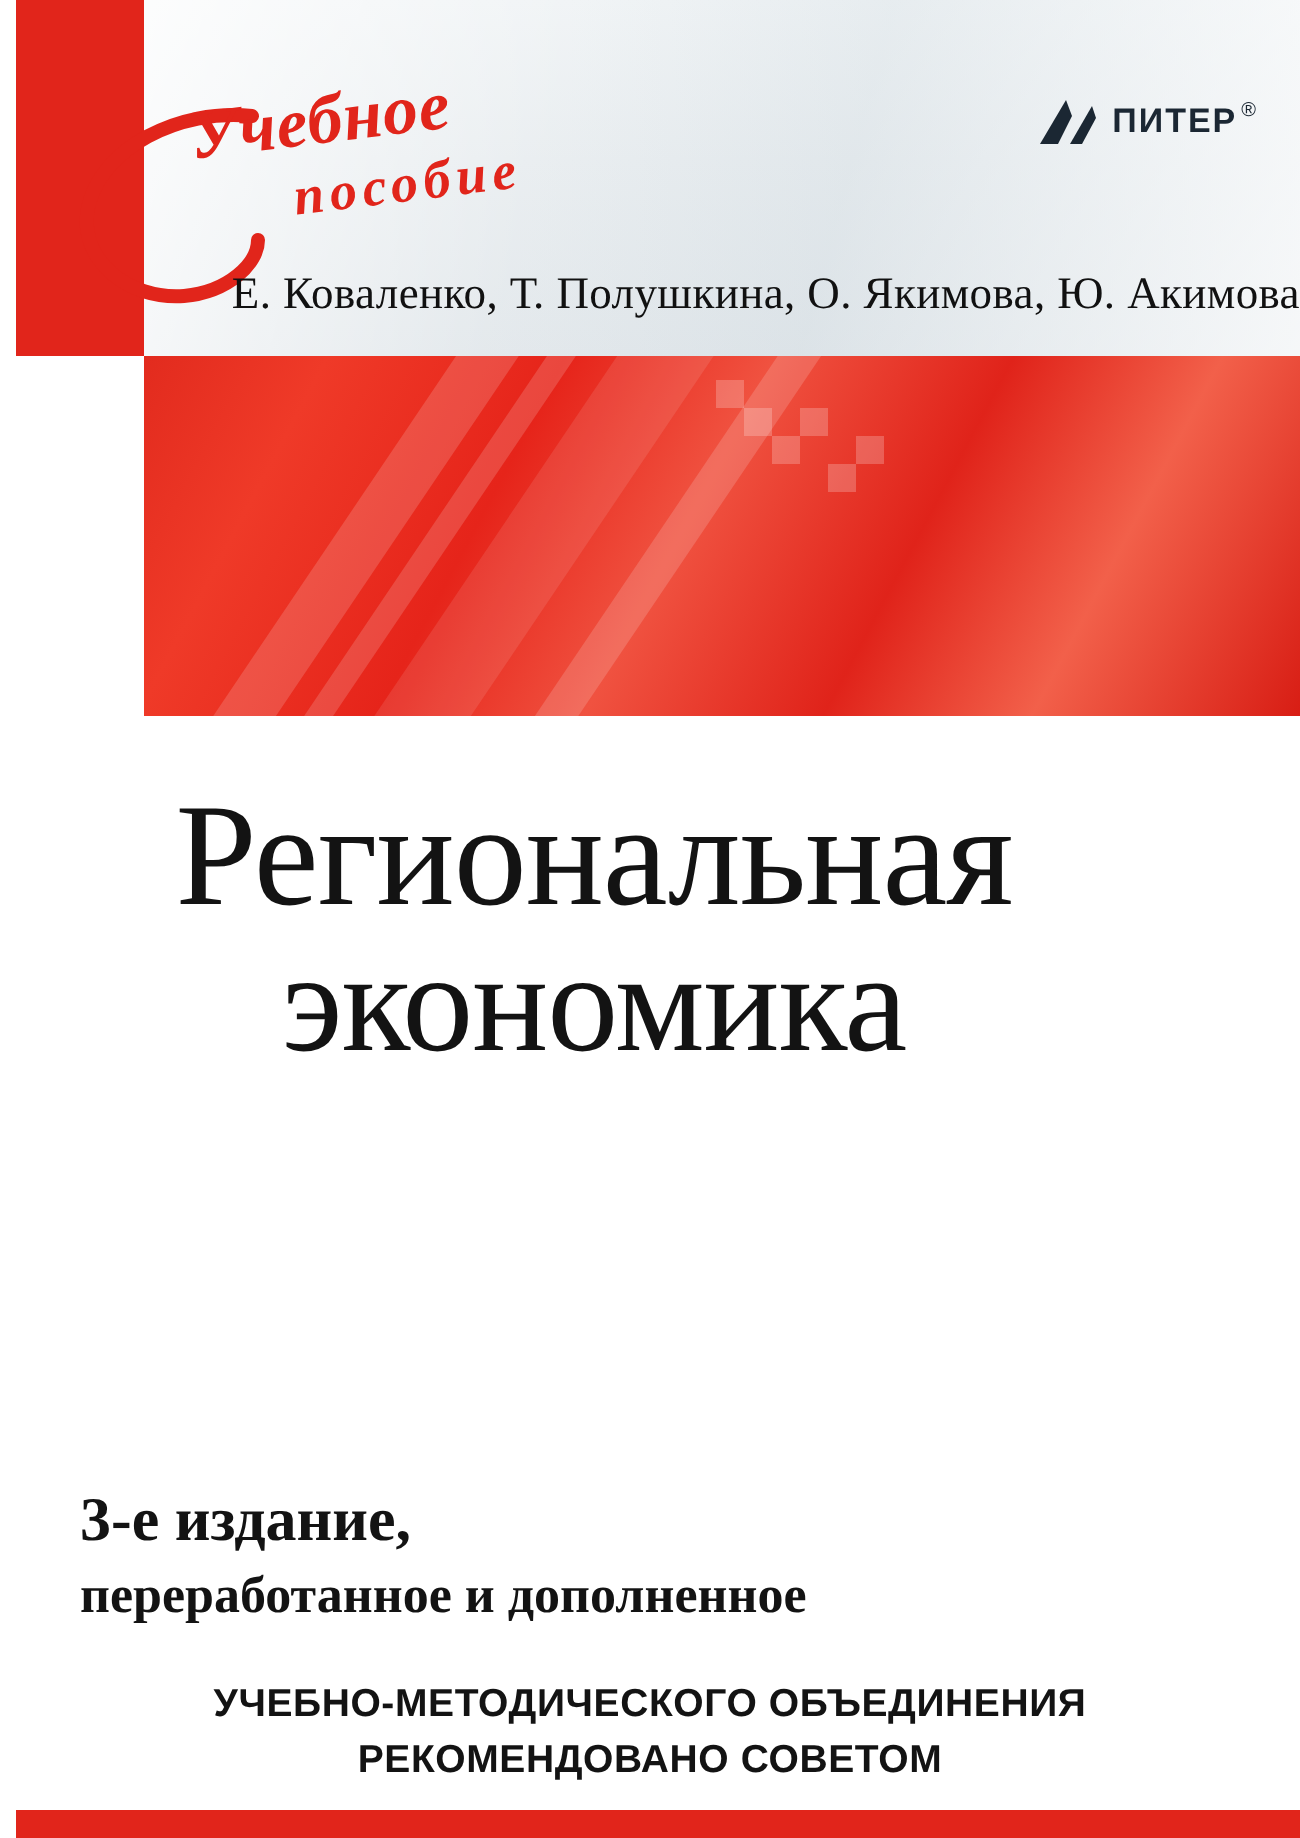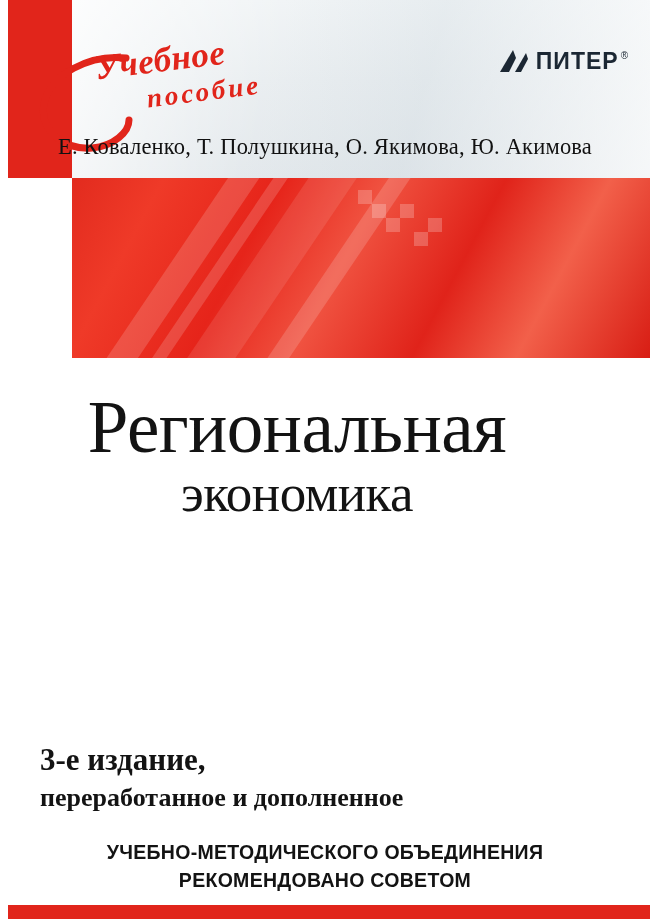--- a/index.html
+++ b/index.html
@@ -88,39 +88,39 @@
     height: 34px;
   }
   .publisher .mark {
     width: 30px;
     height: 26px;
     margin-right: 7px;
   }
   .publisher .pname {
     font-family: "Liberation Sans", sans-serif;
     font-weight: bold;
-    font-size: 23px;
+    font-size: 17px;
     letter-spacing: 1px;
     color: #1b2733;
   }
   .publisher .reg {
     font-family: "Liberation Sans", sans-serif;
     font-size: 10px;
     color: #1b2733;
     vertical-align: super;
     margin-left: 2px;
     margin-bottom: 12px;
   }
 
   .authors {
     position: absolute;
     left: 0;
     top: 134px;
     width: 650px;
-    text-align: center;
+    text-align: right;
     font-family: "Liberation Serif", serif;
     font-size: 22.5px;
     color: #111111;
     letter-spacing: 0.2px;
   }
 
   
   .red-band {
     position: absolute;
     left: 0;
@@ -162,21 +162,21 @@
     text-align: center;
     color: #131313;
     font-family: "Liberation Serif", serif;
     line-height: 1.04;
   }
   .title .t-line {
     font-size: 73px;
     letter-spacing: -0.5px;
     display: block;
   }
-  .title .t-line.l2 { font-size: 53px; }
+  .title .t-line.l2 { font-size: 71px; }
   .title .t-line.l3 { font-size: 71px; }
 
   
   .edition {
     position: absolute;
     left: 0;
     top: 742px;
     width: 650px;
     text-align: left;
     padding-right: 36px;

